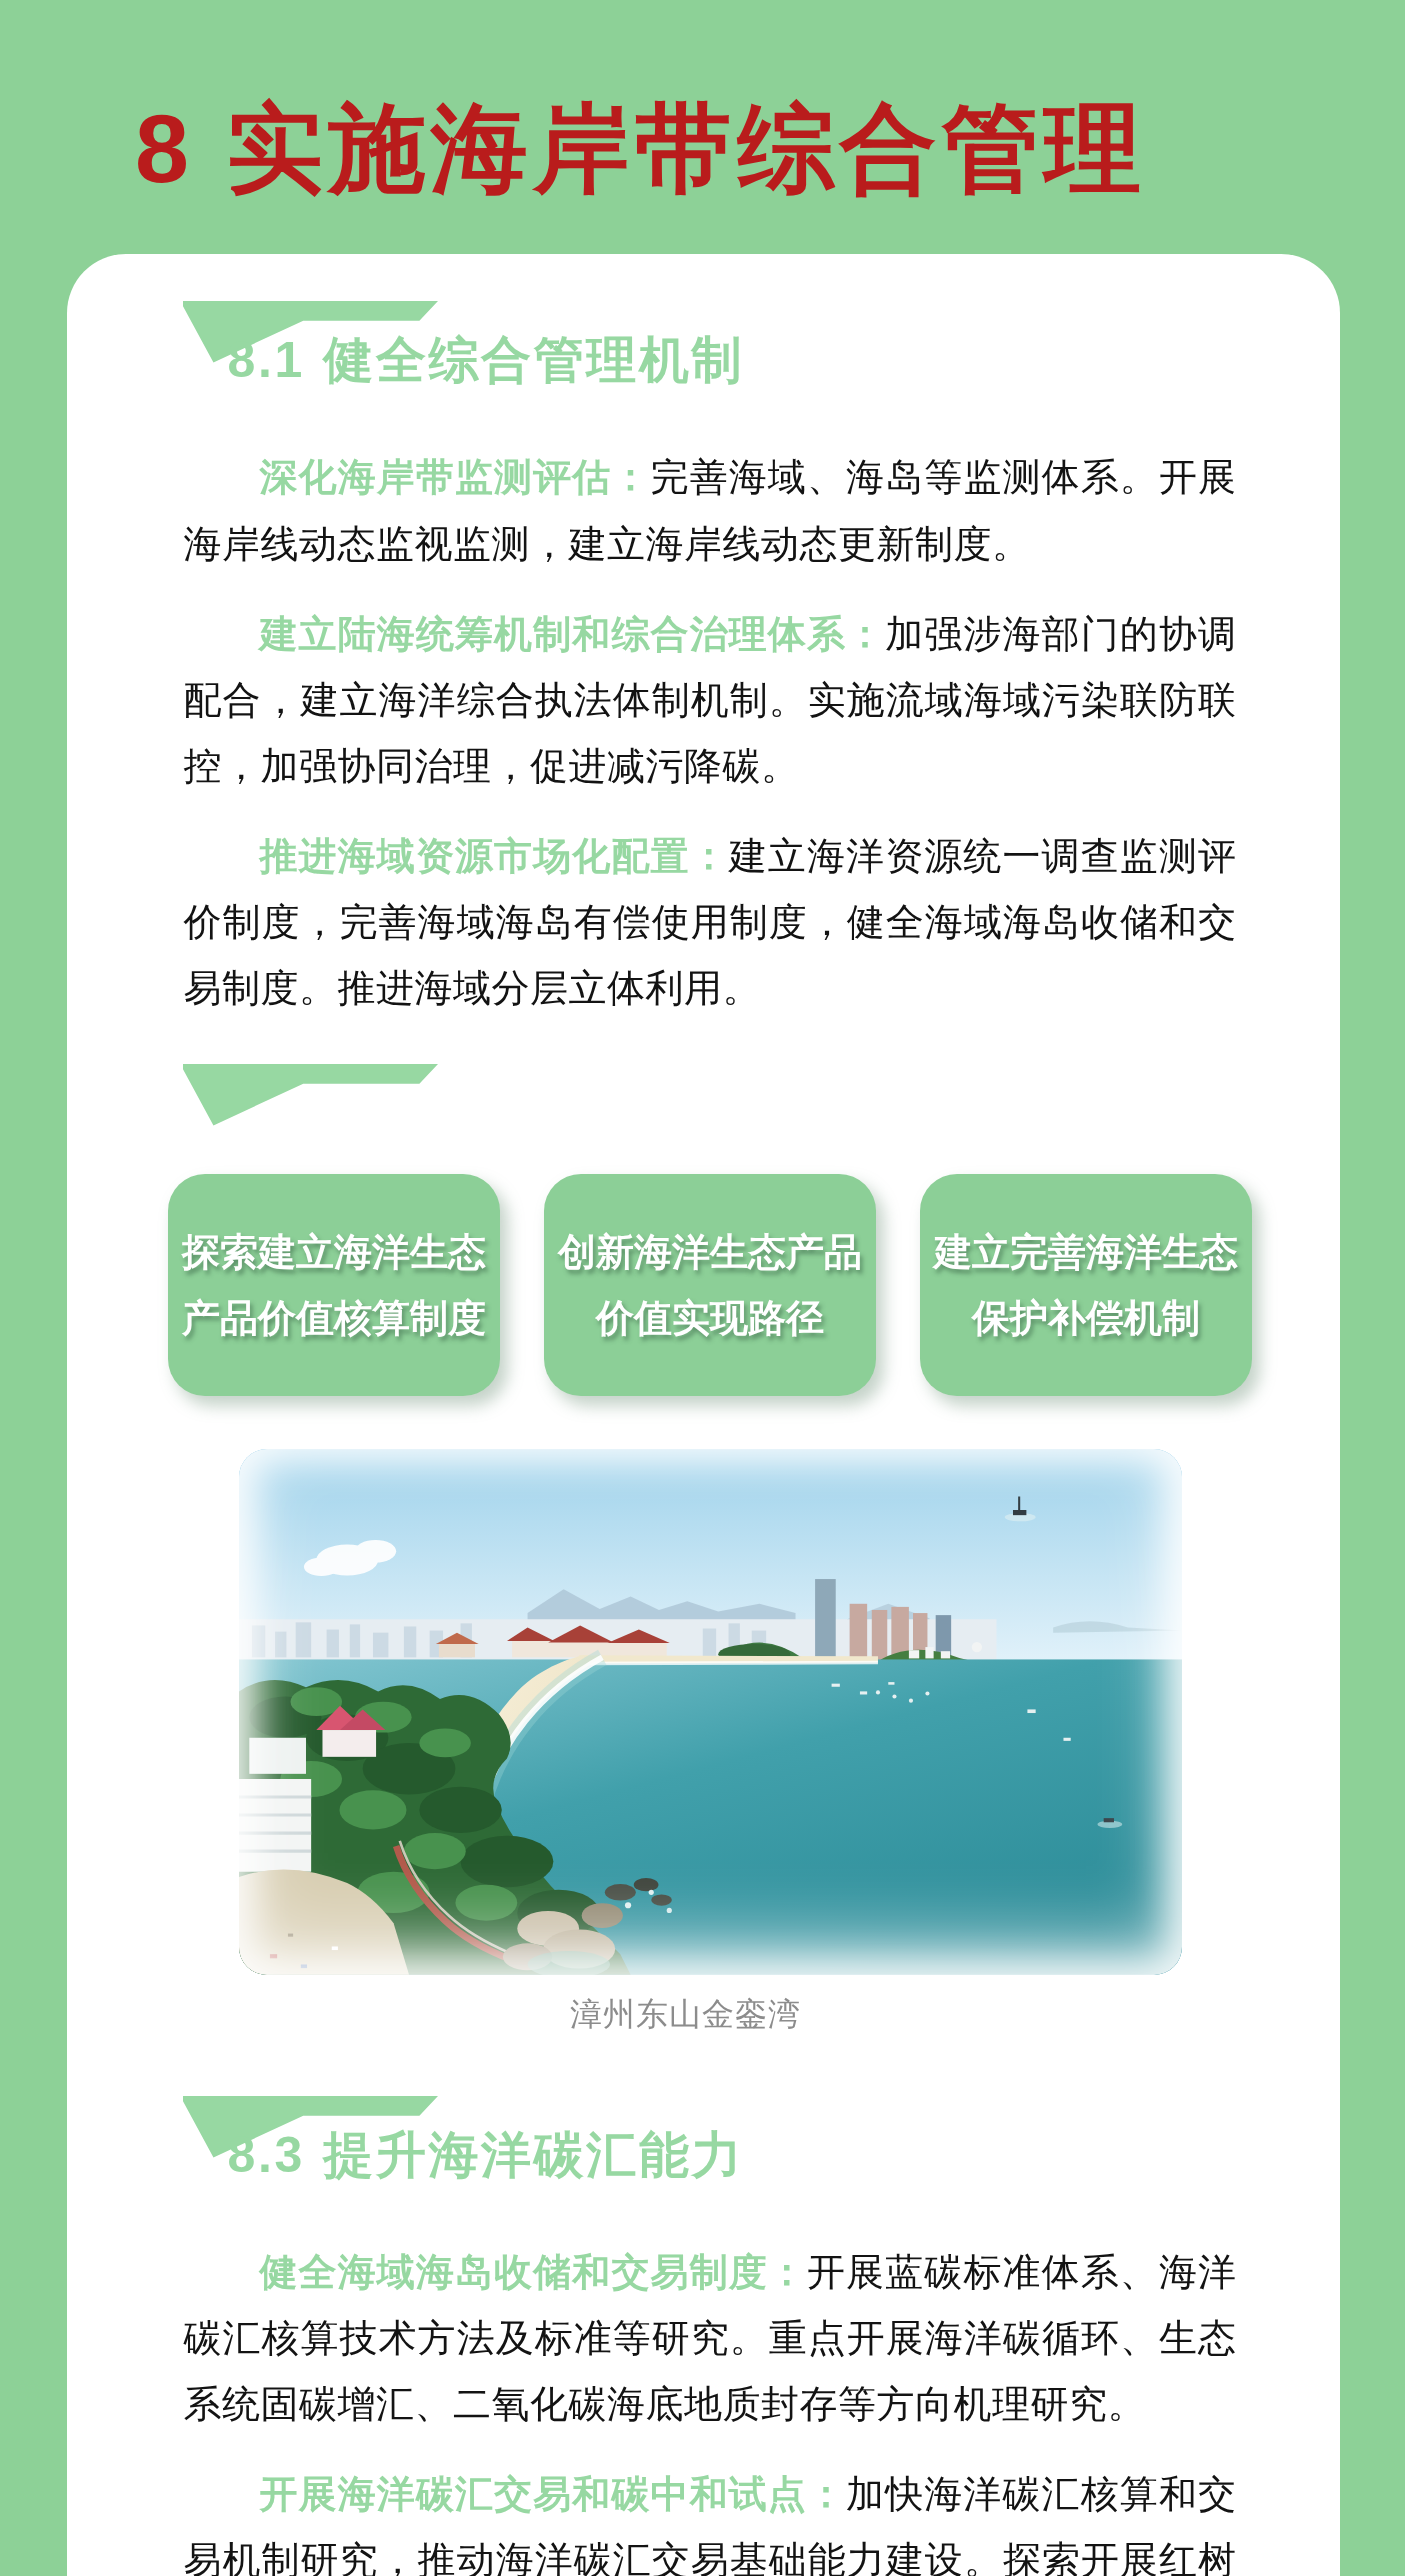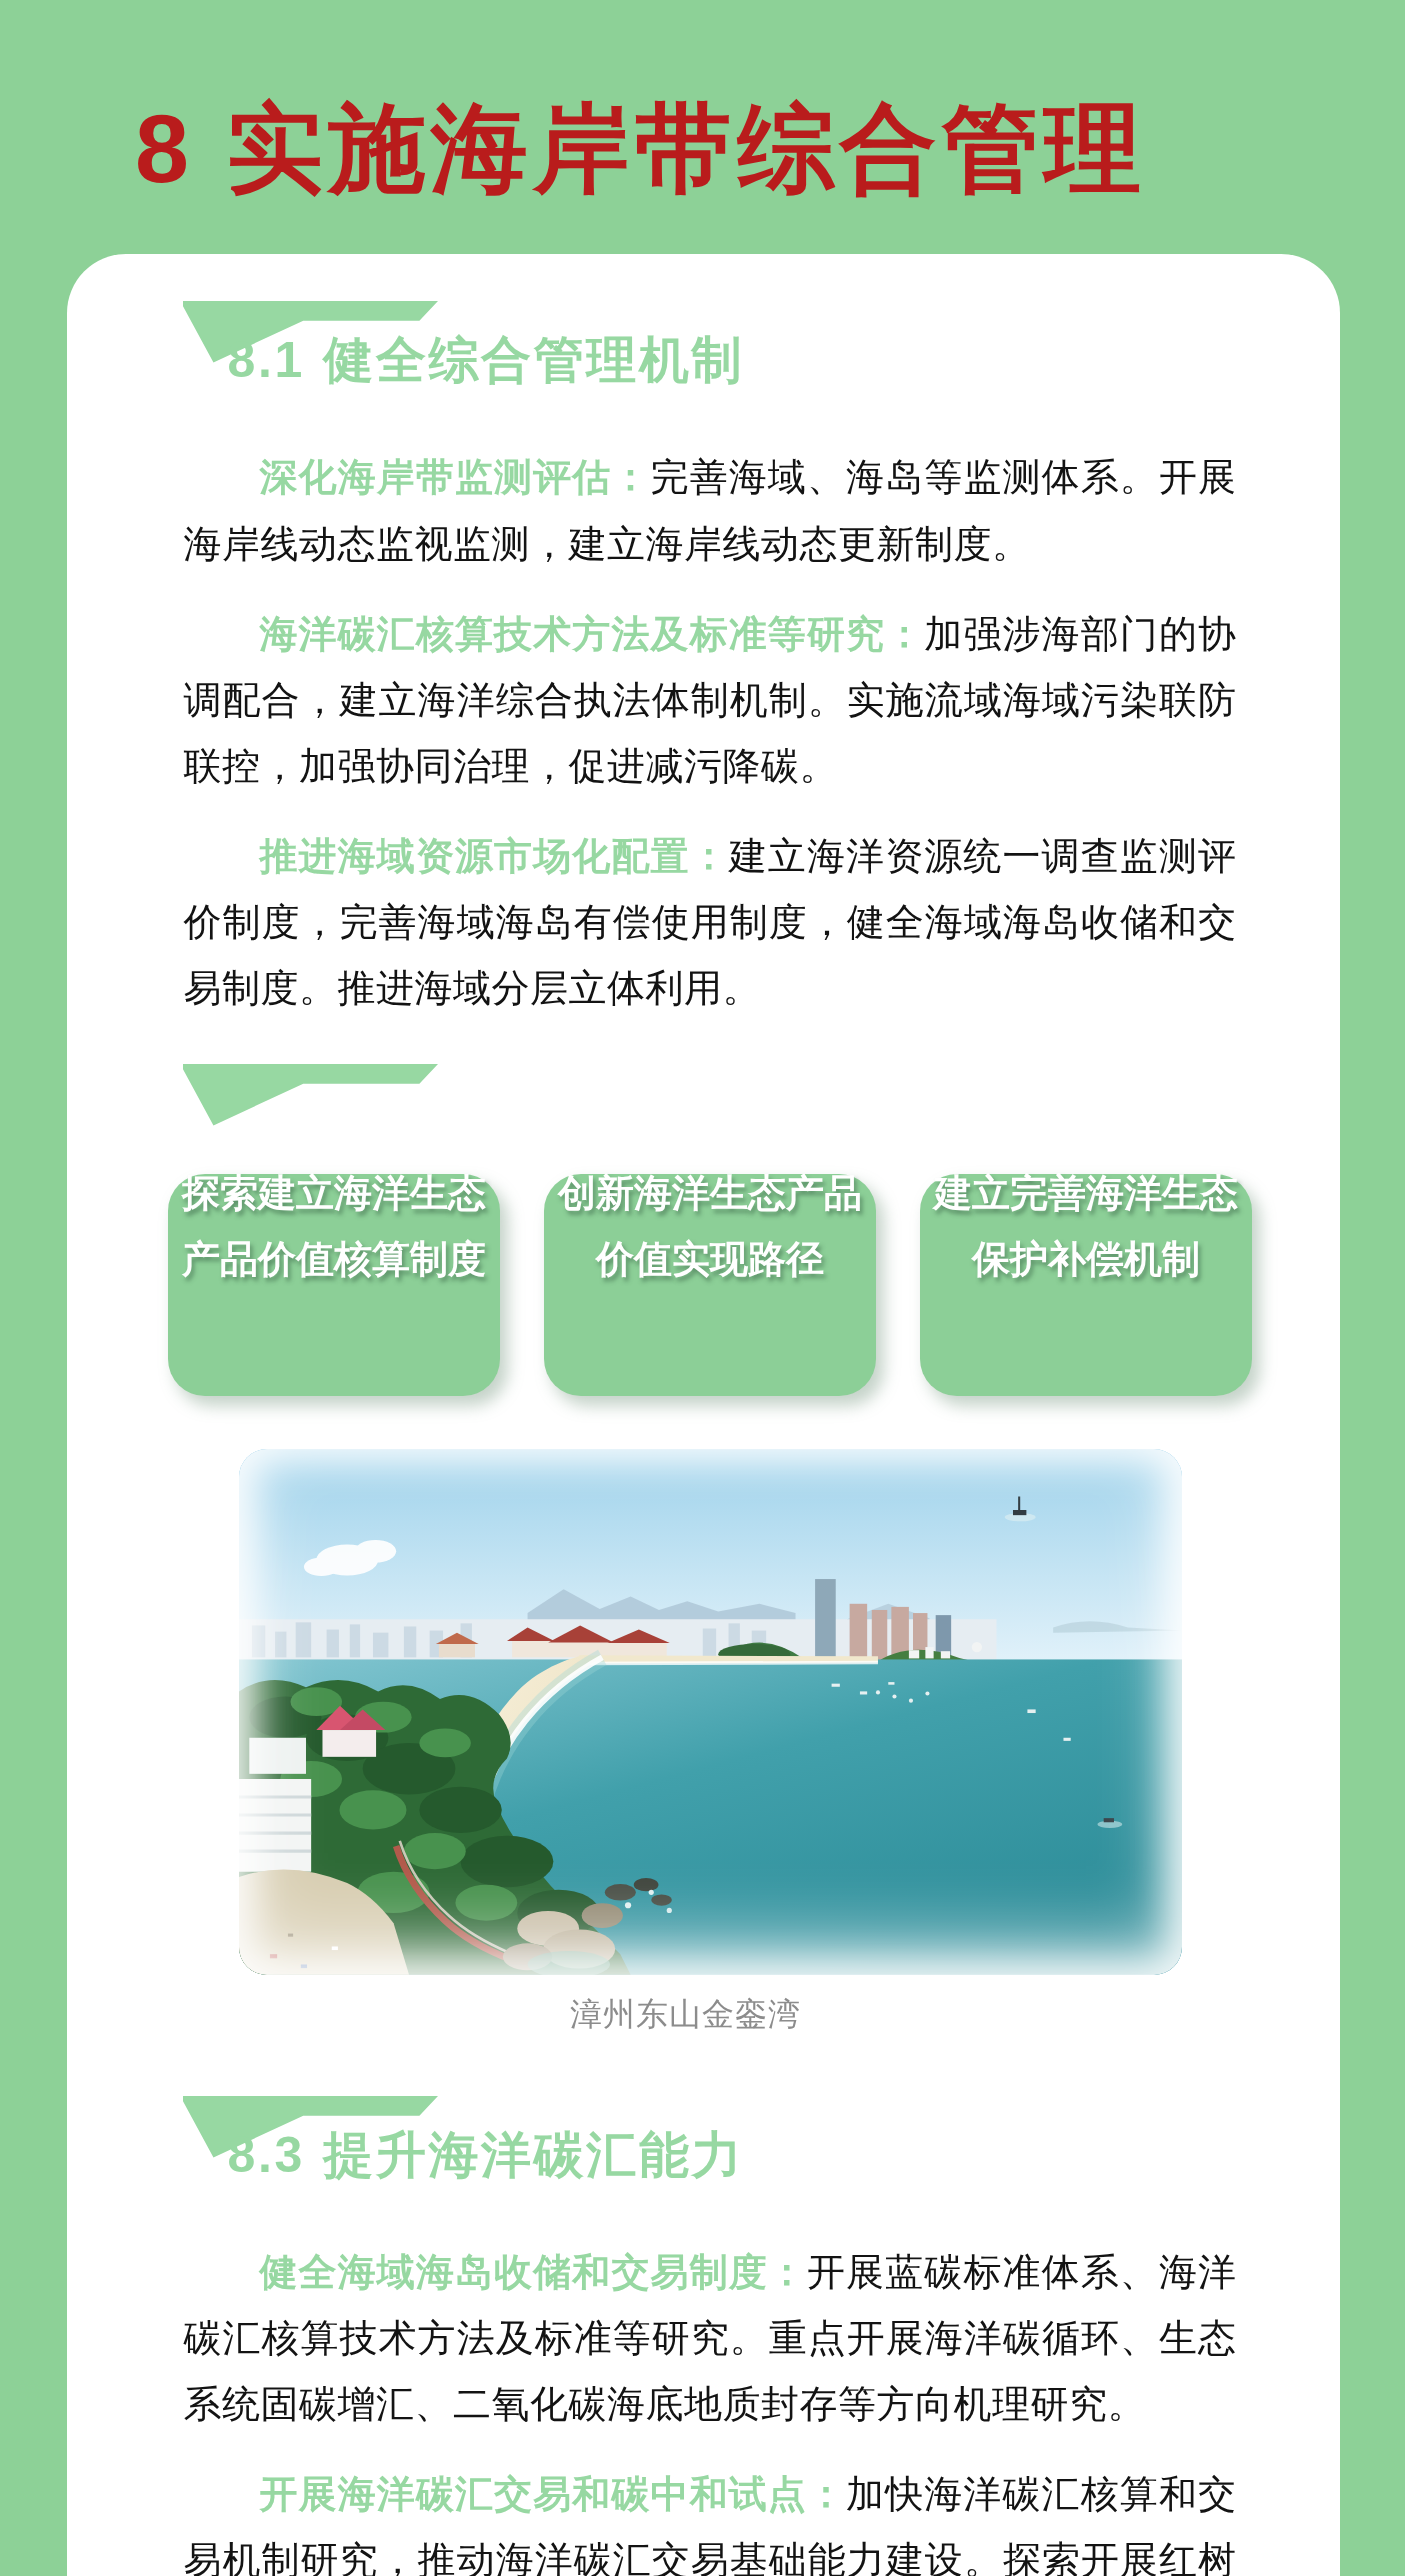--- a/index.html
+++ b/index.html
@@ -91,20 +91,21 @@
     gap:44px;
     margin:23px -15.5px 0;
   }
   .vbox{
     flex:1;
     height:222px;
     background:var(--box-green);
     border-radius:37px;
     display:flex;
     flex-direction:column;
+    justify-content:center;
     align-items:center;
     row-gap:28px;
     box-shadow:7.2px 9.3px 15.5px rgba(110,145,120,0.40);
   }
   .vbox-line{
     font-size:38px;
     line-height:1;
     font-weight:700;
     color:#ffffff;
     text-shadow:2.6px 3.6px 4.6px rgba(45,85,60,0.50);
@@ -156,21 +157,21 @@
     <section id="sec-81">
       <div class="sec-header">
         <svg class="flag-icon" viewBox="0 0 494 120" preserveAspectRatio="none">
           <polygon points="0,0 494,0 458,38 233,38 59,119 0,10" fill="#97d8a2"></polygon>
         </svg>
         <span class="sec-title">
           <span class="sec-num">8.1</span><span>健全综合管理机制</span>
         </span>
       </div>
       <p class="body"><span class="lead">深化海岸带监测评估：</span><span>完善海域、海岛等监测体系。开展海岸线动态监视监测，建立海岸线动态更新制度。</span></p>
-      <p class="body"><span class="lead">海洋碳汇核算技术方法及标准等研究：</span><span>加强涉海部门的协调配合，建立海洋综合执法体制机制。实施流域海域污染联防联控，加强协同治理，促进减污降碳。</span></p>
+      <p class="body"><span class="lead">建立陆海统筹机制和综合治理体系：</span><span>加强涉海部门的协调配合，建立海洋综合执法体制机制。实施流域海域污染联防联控，加强协同治理，促进减污降碳。</span></p>
       <p class="body"><span class="lead">推进海域资源市场化配置：</span><span>建立海洋资源统一调查监测评价制度，完善海域海岛有偿使用制度，健全海域海岛收储和交易制度。推进海域分层立体利用。</span></p>
     </section>
 
     <section id="sec-82">
       <div class="sec-header">
         <svg class="flag-icon" viewBox="0 0 494 120" preserveAspectRatio="none">
           <polygon points="0,0 494,0 458,38 233,38 59,119 0,10" fill="#97d8a2"></polygon>
         </svg>
       </div>
 

